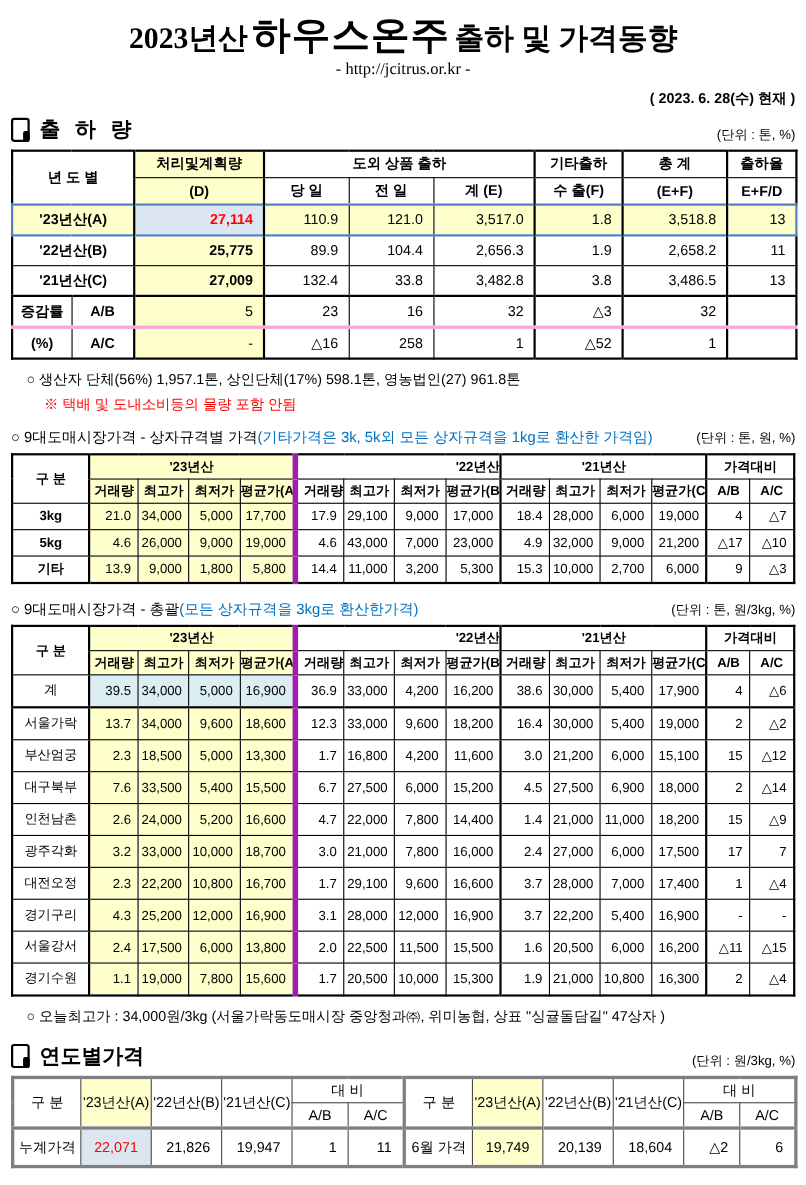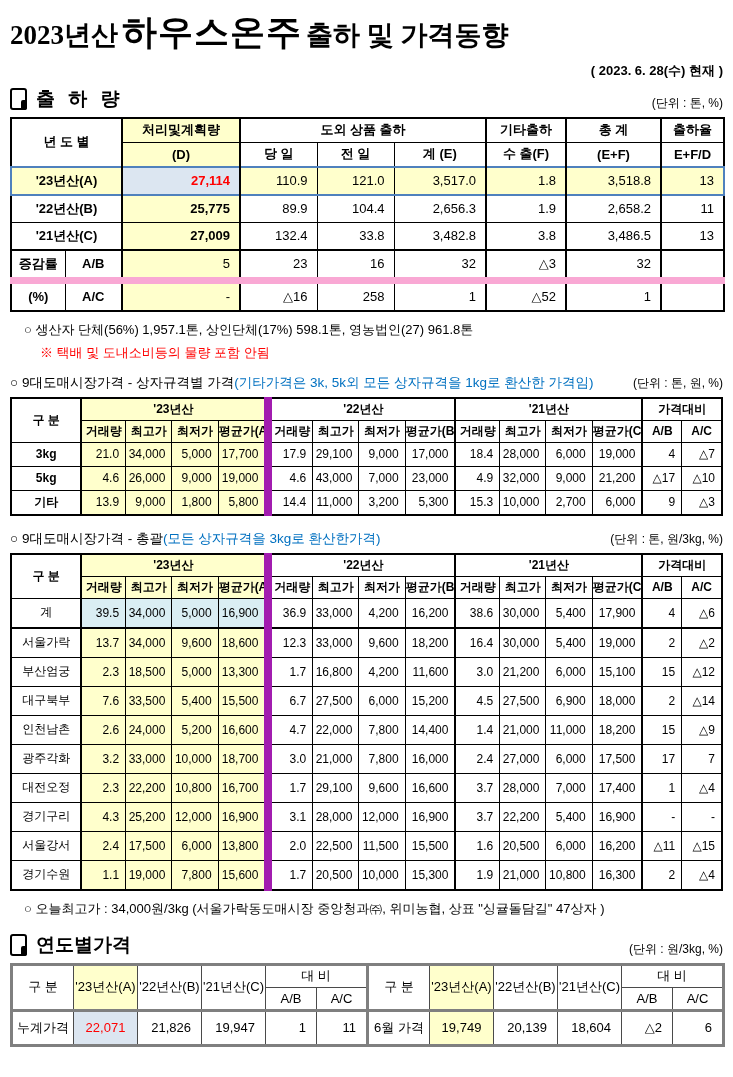--- a/index.html
+++ b/index.html
@@ -1,18 +1,18 @@
 <!DOCTYPE html>
 <html><head>
 <meta charset="utf-8">
 <style>
   html,body{margin:0;padding:0;background:#fff;}
   body{width:733px;font-family:"Liberation Sans",sans-serif;color:#000;}
   .page{padding:6px 10px 10px;}
-  .title{text-align:left;font-family:"Liberation Serif",serif;font-weight:bold;margin-top:8px;line-height:1.1;}
+  .title{text-align:center;font-family:"Liberation Serif",serif;font-weight:bold;margin-top:8px;line-height:1.1;}
   .t-pre,.t-tail{font-size:27px;}
   .t-main{font-size:35px;letter-spacing:1px;}
   .url{text-align:center;font-family:"Liberation Serif",serif;font-size:15px;margin-top:2px;}
   .asof{text-align:right;font-size:13px;font-weight:bold;margin-top:9px;}
   .sec{display:flex;align-items:flex-end;justify-content:space-between;margin-top:6px;}
   .sec-l{display:flex;align-items:center;gap:9px;font-size:19px;font-weight:bold;}
   .ls{letter-spacing:4px;}
   .sq{width:13px;height:18px;border:2px solid #000;border-radius:3px;position:relative;display:inline-block;background:#fff;}
   .sq::after{content:"";position:absolute;right:-2px;bottom:-2px;width:6px;height:10px;background:#000;border-radius:2px;}
   .unit{font-size:12px;}
@@ -30,29 +30,29 @@
   .gb{border-left:2px solid #000;}
   .dot{border-left:1px dotted #000;}
   
   .t1{border:2px solid #000;}
   .t1 th{height:23px;font-size:13px;}
   .t1 td{height:26px;font-size:13px;}
   .t1 .num{}
   tr.rowA{border:2px solid #4F81BD;}
   tr.rowA td{background:#FFFFCC;}
   tr.rowA td.blu{background:#DCE6F1;}
-  tr.chg1 td{border-top:2px solid #000;border-bottom:7px solid #f9a8d4;}
+  tr.chg1 td{border-top:2px solid #000;border-bottom:3px solid #f9a8d4;}
   .t1 td.lbl{font-weight:bold;}
   
   .t2,.t3{border:2px solid #000;}
   .t2 th,.t3 th{height:21px;font-size:12px;}
   .t2 td{height:23px;font-size:12px;}
   .t3 td{height:28px;font-size:12px;}
   .t2 .num,.t3 .num{padding-right:6px;}
-  .gb23{border-left:8px solid #a21caf;}
+  .gb23{border-left:5px solid #a21caf;text-align:right;}
   .t2 td.lbl{font-weight:bold;}
   tr.hl td{border-bottom:2px solid #000;}
   tr.hl td.yel{background:#DAEEF3;}
   
   .t4{border:3px solid #7F7F7F;}
   .t4 th,.t4 td{border:1px solid #4a4a4a;font-weight:normal;font-size:13px;}
   .t4 th{height:21px;}
   .t4 td{height:32px;}
   .t4 tr.drow td{border-top:3px solid #7F7F7F;}
   .mid{border-left:3px solid #7F7F7F !important;}
@@ -64,20 +64,21 @@
 </head>
 <body>
 
 <div class="page">
 
   <div class="title">
     <span class="t-pre">2023년산</span>
     <span class="t-main">하우스온주</span>
     <span class="t-tail">출하 및 가격동향</span>
   </div>
+  <div class="url">- http://jcitrus.or.kr -</div>
   <div class="asof">( 2023.  6.  28(수) 현재 )</div>
 
   <div class="sec">
     <span class="sec-l">
         <span class="sq"></span>
         <span class="ls">출 하 량</span>
       </span>
     <span class="unit">(단위 : 톤, %)</span>
   </div>
 

